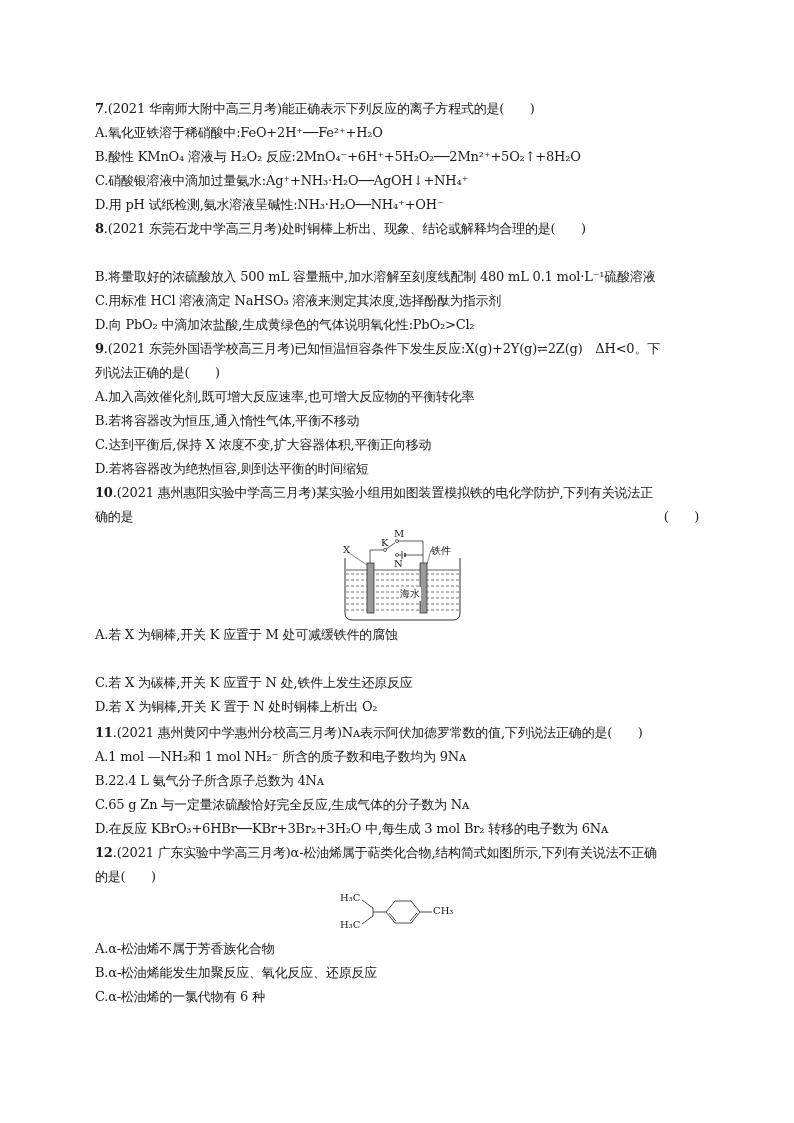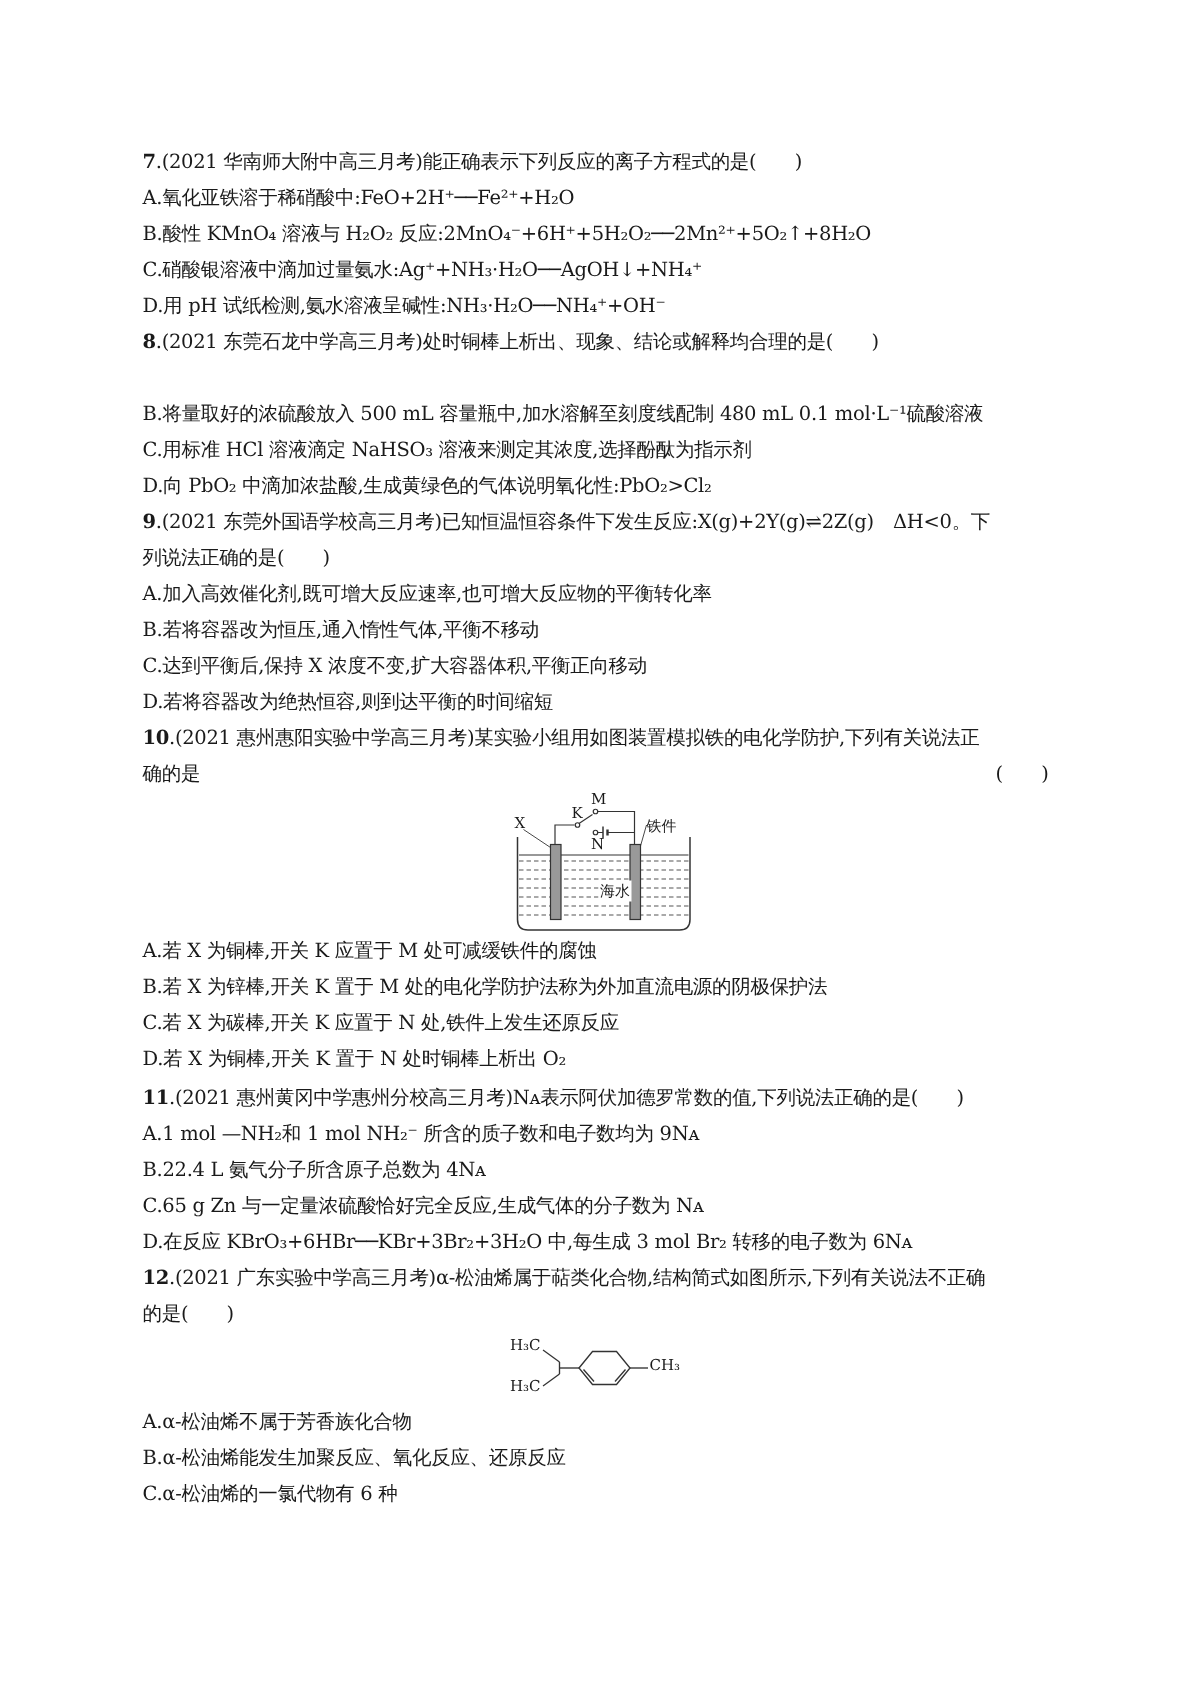--- a/index.html
+++ b/index.html
@@ -84,21 +84,20 @@
     </svg>
     <span style="position:absolute;left:8px;top:16px;font-size:10px;">X</span>
     <span style="position:absolute;left:46px;top:9px;font-size:10px;">K</span>
     <span style="position:absolute;left:59px;top:0px;font-size:10px;">M</span>
     <span style="position:absolute;left:59px;top:30px;font-size:10px;">N</span>
     <span style="position:absolute;left:96px;top:16px;font-size:10px;font-family:Liberation Serif, serif;">铁件</span>
     <span style="position:absolute;left:52px;top:59px;font-size:10px;background:#fff;padding:0 1px;margin-left:12px;">海水</span>
   </div>
 
   <div class="line" style="top:627px"><span>A.</span><span>若 X 为铜棒,开关 K 应置于 M 处可减缓铁件的腐蚀</span></div>
-  <div class="line" style="top:651px"><span>B.</span><span>若 X 为锌棒,开关 K 置于 M 处的电化学防护法称为外加直流电源的阴极保护法</span></div>
   <div class="line" style="top:699px"><span>D.</span><span>若 X 为铜棒,开关 K 置于 N 处时铜棒上析出 O₂</span></div>
   <div class="line" style="top:675px"><span>C.</span><span>若 X 为碳棒,开关 K 应置于 N 处,铁件上发生还原反应</span></div>
 
   <div class="line" style="top:725px">
     <span class="qnum">11</span><span class="src">.(2021 惠州黄冈中学惠州分校高三月考)</span><span>Nᴀ表示阿伏加德罗常数的值,下列说法正确的是(　　)</span>
   </div>
   <div class="line" style="top:749px"><span>A.</span><span>1 mol —NH₂和 1 mol NH₂⁻ 所含的质子数和电子数均为 9Nᴀ</span></div>
   <div class="line" style="top:773px"><span>B.</span><span>22.4 L 氨气分子所含原子总数为 4Nᴀ</span></div>
   <div class="line" style="top:797px"><span>C.</span><span>65 g Zn 与一定量浓硫酸恰好完全反应,生成气体的分子数为 Nᴀ</span></div>
   <div class="line" style="top:821px"><span>D.</span><span>在反应 KBrO₃+6HBr──KBr+3Br₂+3H₂O 中,每生成 3 mol Br₂ 转移的电子数为 6Nᴀ</span></div>

